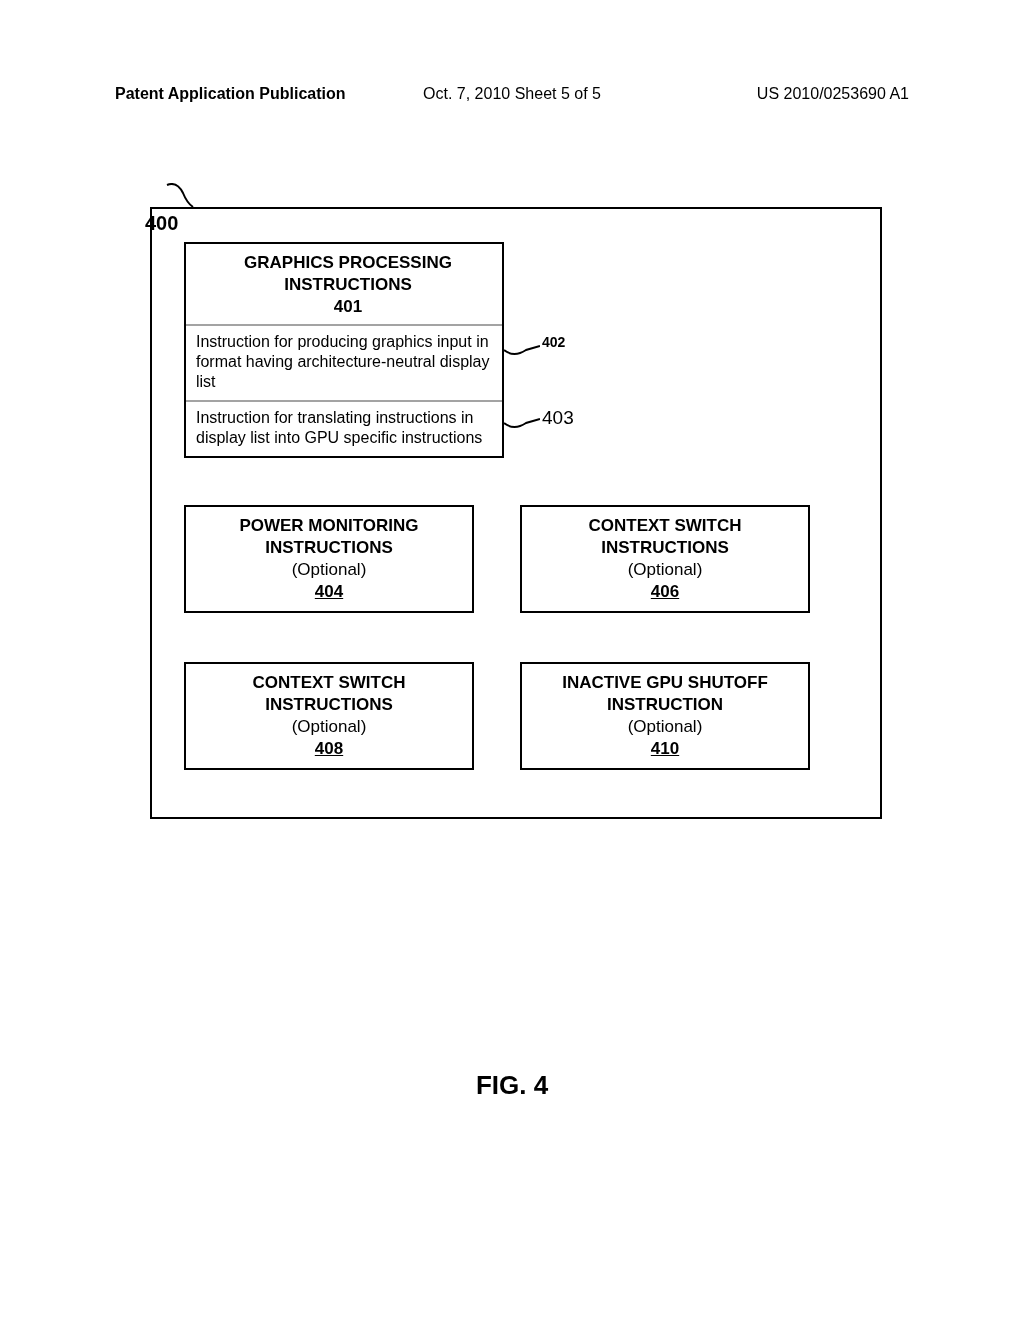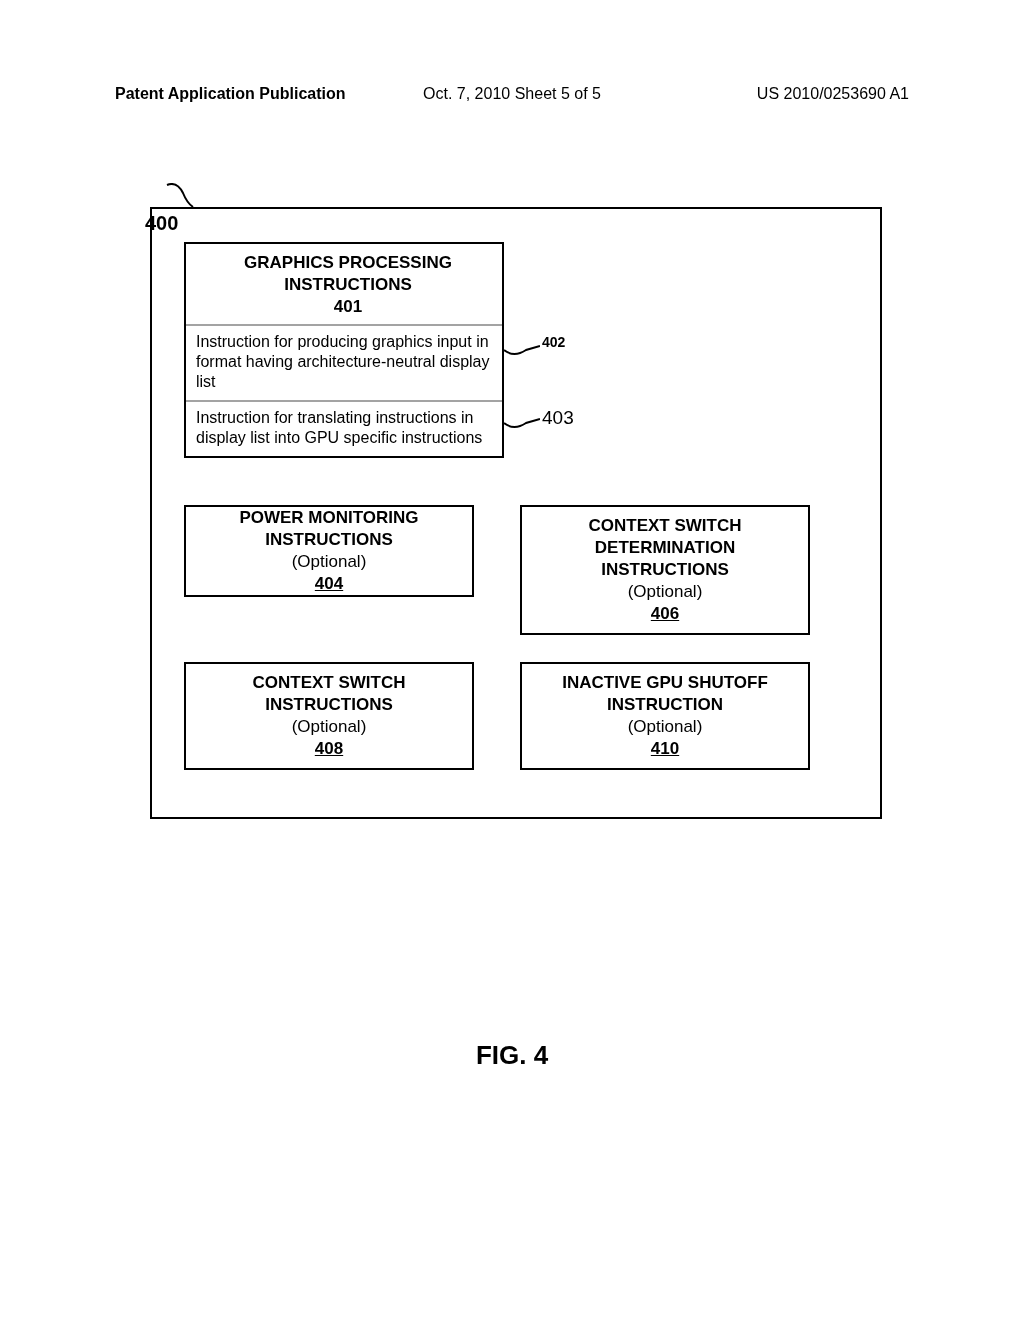--- a/index.html
+++ b/index.html
@@ -128,21 +128,21 @@
       height: 20px;
     }
     
     .box-404 {
       position: absolute;
       top: 296px;
       left: 32px;
       width: 290px;
       border: 2px solid #000;
       text-align: center;
-      padding: 0 10px;
+      padding: 8px 10px;
       font-size: 17px;
       line-height: 1.3;
     }
     
     .box-406 {
       position: absolute;
       top: 296px;
       left: 368px;
       width: 290px;
       border: 2px solid #000;
@@ -180,21 +180,21 @@
       font-weight: bold;
     }
     
     .box-ref {
       font-weight: bold;
       text-decoration: underline;
     }
     
     .fig-label {
       position: absolute;
-      top: 1040px;
+      top: 1070px;
       left: 0;
       width: 100%;
       text-align: center;
       font-weight: bold;
       font-size: 26px;
     }
   </style>
 </head>
 <body>
 
@@ -234,21 +234,20 @@
 
   <div class="box-404">
     <div class="box-title">POWER MONITORING</div>
     <div class="box-title">INSTRUCTIONS</div>
     <div>(Optional)</div>
     <div class="box-ref">404</div>
   </div>
 
   <div class="box-406">
     <div class="box-title">CONTEXT SWITCH</div>
-    <div class="box-title">DETERMINATION</div>
     <div class="box-title">INSTRUCTIONS</div>
     <div>(Optional)</div>
     <div class="box-ref">406</div>
   </div>
 
   <div class="box-408">
     <div class="box-title">CONTEXT SWITCH</div>
     <div class="box-title">INSTRUCTIONS</div>
     <div>(Optional)</div>
     <div class="box-ref">408</div>

